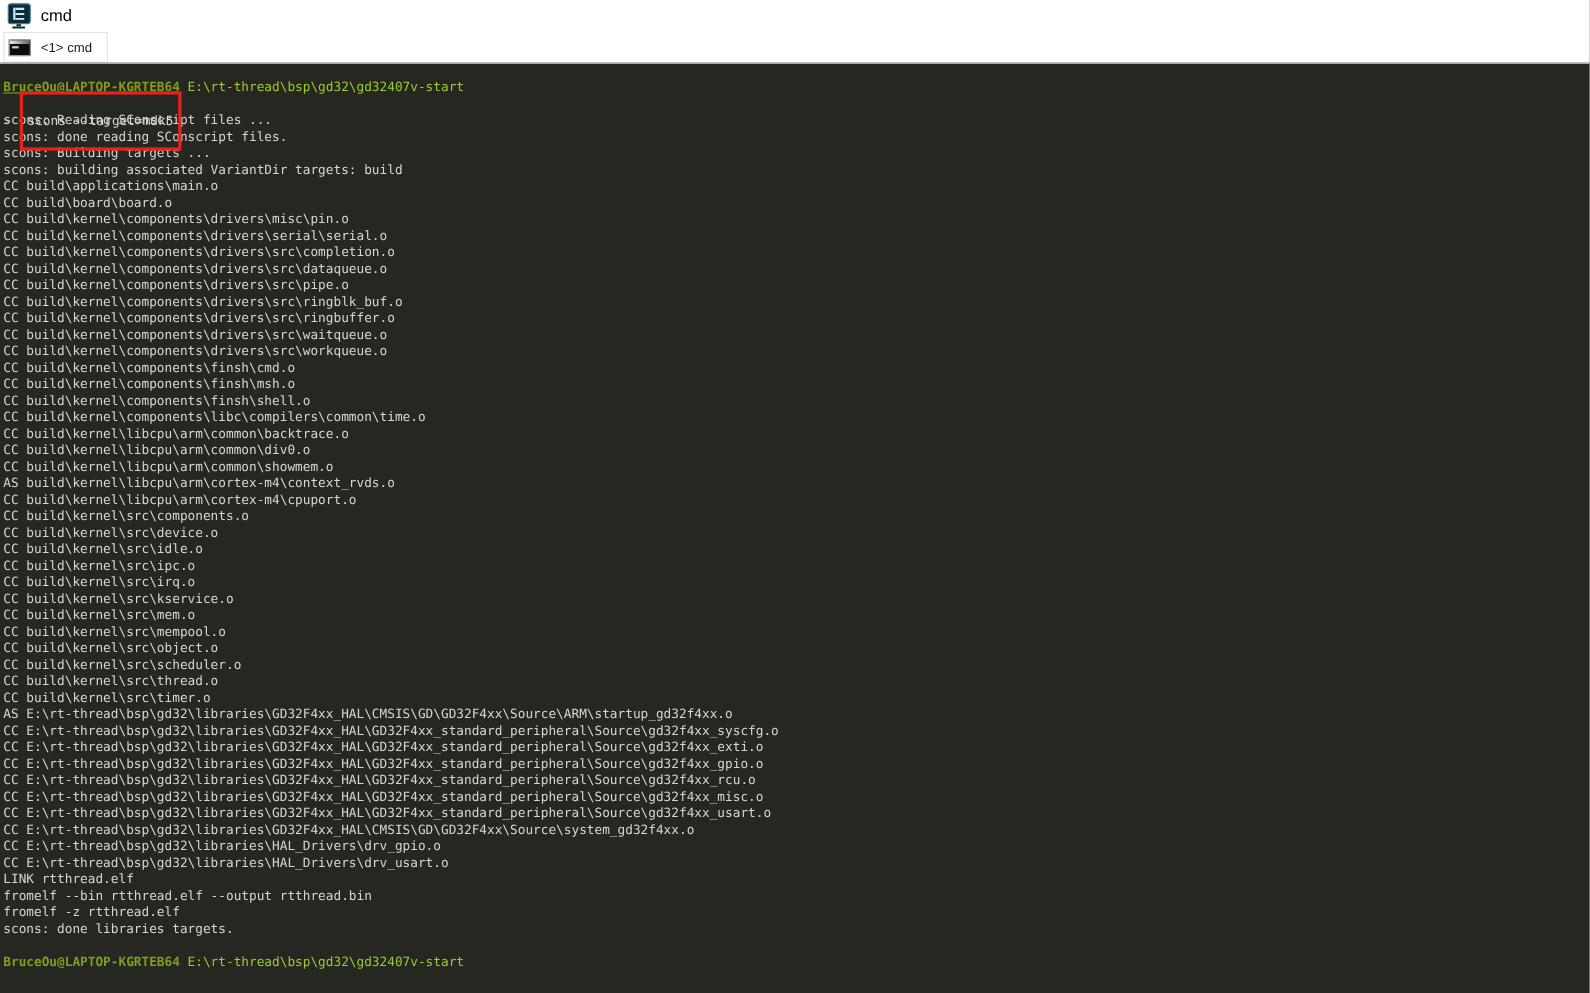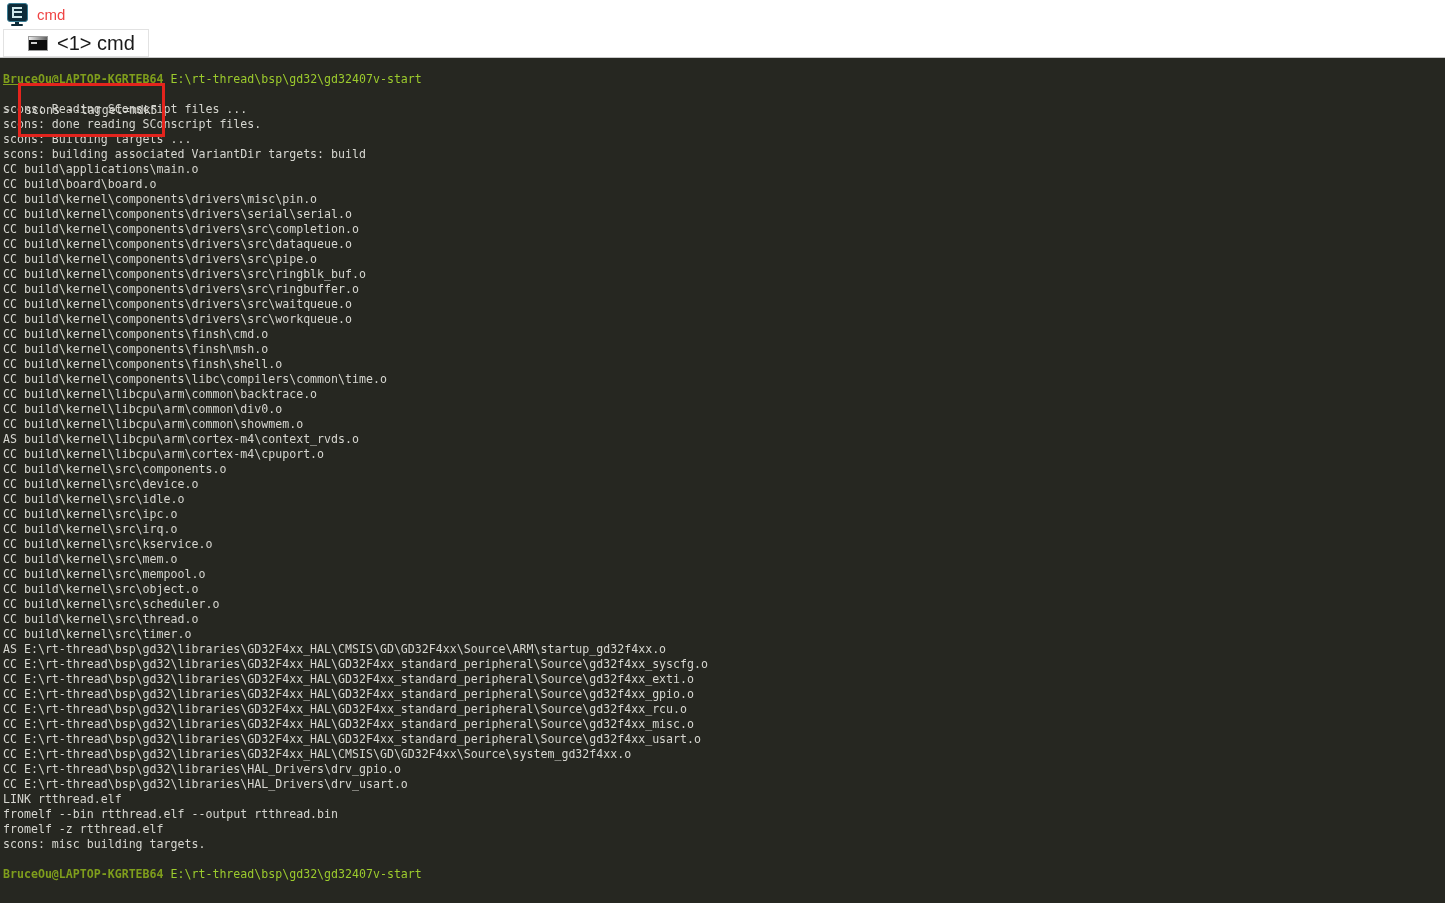--- a/index.html
+++ b/index.html
@@ -4,42 +4,42 @@
 <style>
   * { margin:0; padding:0; box-sizing:border-box; }
   html,body { width:1445px; height:903px; overflow:hidden; background:var(--chrome-bg,#ffffff); }
   body { font-family:"Liberation Sans", sans-serif; }
 
   
   .titlebar {
     height:29px; display:flex; align-items:center; gap:9px;
     padding-left:6px; background:var(--chrome-bg,#ffffff);
   }
-  .title-text { font-size:15px; color:#ef4444; }
+  .title-text { font-size:15px; color:#000000; }
 
   
   .conemu-icon { width:22px; height:24px; display:flex; flex-direction:column; align-items:center; }
   .ce-screen {
     width:21px; height:19px; background:#0e2b39; border-radius:3px;
     border:1px solid #3a7d95; display:flex; align-items:center; justify-content:center;
   }
   .ce-glyph {
     width:10px; height:11px; border-left:2px solid #cfe8ec;
     background:linear-gradient(#cfe8ec 0 2px, transparent 2px 4.5px,
                #cfe8ec 4.5px 6.5px, transparent 6.5px 9px, #cfe8ec 9px 11px);
   }
   .ce-stand { width:4px; height:2px; background:#0e2b39; }
   .ce-base  { width:12px; height:2px; background:#0e2b39; border-radius:1px; }
 
   
   .tabbar { height:28px; background:var(--chrome-bg,#ffffff); display:flex; align-items:stretch; }
   .tab {
     margin-left:3px; display:inline-flex; align-items:center; gap:9px;
-    padding:0 13px 0 24px; border:1px solid #e2e2e2; background:var(--chrome-bg,#ffffff);
-    font-size:20px; color:#1a1a1a; cursor:default;
+    padding:0 13px 0 4px; border:1px solid #e2e2e2; background:var(--chrome-bg,#ffffff);
+    font-size:12px; color:#1a1a1a; cursor:default;
   }
   .cmd-icon { width:20px; height:15px; background:#0b0b0b; border:1px solid #9a9a9a; position:relative; }
   .cmd-icon .bar  { position:absolute; top:0; left:0; right:0; height:3px;
                     background:linear-gradient(90deg,#ededed,#5f5f5f); }
   .cmd-icon .mark { position:absolute; top:5px; left:2px; width:6px; height:2px; background:#cfcfcf; }
 
   
   .terminal {
     position:absolute; left:0; top:57px; width:1445px; height:846px;
     background:var(--term-bg,#262721); border-top:1px solid #c9c9c9;
@@ -128,16 +128,16 @@
     <div class="line">CC E:\rt-thread\bsp\gd32\libraries\GD32F4xx_HAL\GD32F4xx_standard_peripheral\Source\gd32f4xx_gpio.o</div>
     <div class="line">CC E:\rt-thread\bsp\gd32\libraries\GD32F4xx_HAL\GD32F4xx_standard_peripheral\Source\gd32f4xx_rcu.o</div>
     <div class="line">CC E:\rt-thread\bsp\gd32\libraries\GD32F4xx_HAL\GD32F4xx_standard_peripheral\Source\gd32f4xx_misc.o</div>
     <div class="line">CC E:\rt-thread\bsp\gd32\libraries\GD32F4xx_HAL\GD32F4xx_standard_peripheral\Source\gd32f4xx_usart.o</div>
     <div class="line">CC E:\rt-thread\bsp\gd32\libraries\GD32F4xx_HAL\CMSIS\GD\GD32F4xx\Source\system_gd32f4xx.o</div>
     <div class="line">CC E:\rt-thread\bsp\gd32\libraries\HAL_Drivers\drv_gpio.o</div>
     <div class="line">CC E:\rt-thread\bsp\gd32\libraries\HAL_Drivers\drv_usart.o</div>
     <div class="line">LINK rtthread.elf</div>
     <div class="line">fromelf --bin rtthread.elf --output rtthread.bin</div>
     <div class="line">fromelf -z rtthread.elf</div>
-    <div class="line">scons: misc building targets.</div>
+    <div class="line">scons: done libraries targets.</div>
     <div class="line">&nbsp;</div>
     <div class="line"><span class="p-user">BruceOu@LAPTOP-KGRTEB64</span><span> </span><span class="p-path">E:\rt-thread\bsp\gd32\gd32407v-start</span></div>
   </div>
 
 </body></html>

